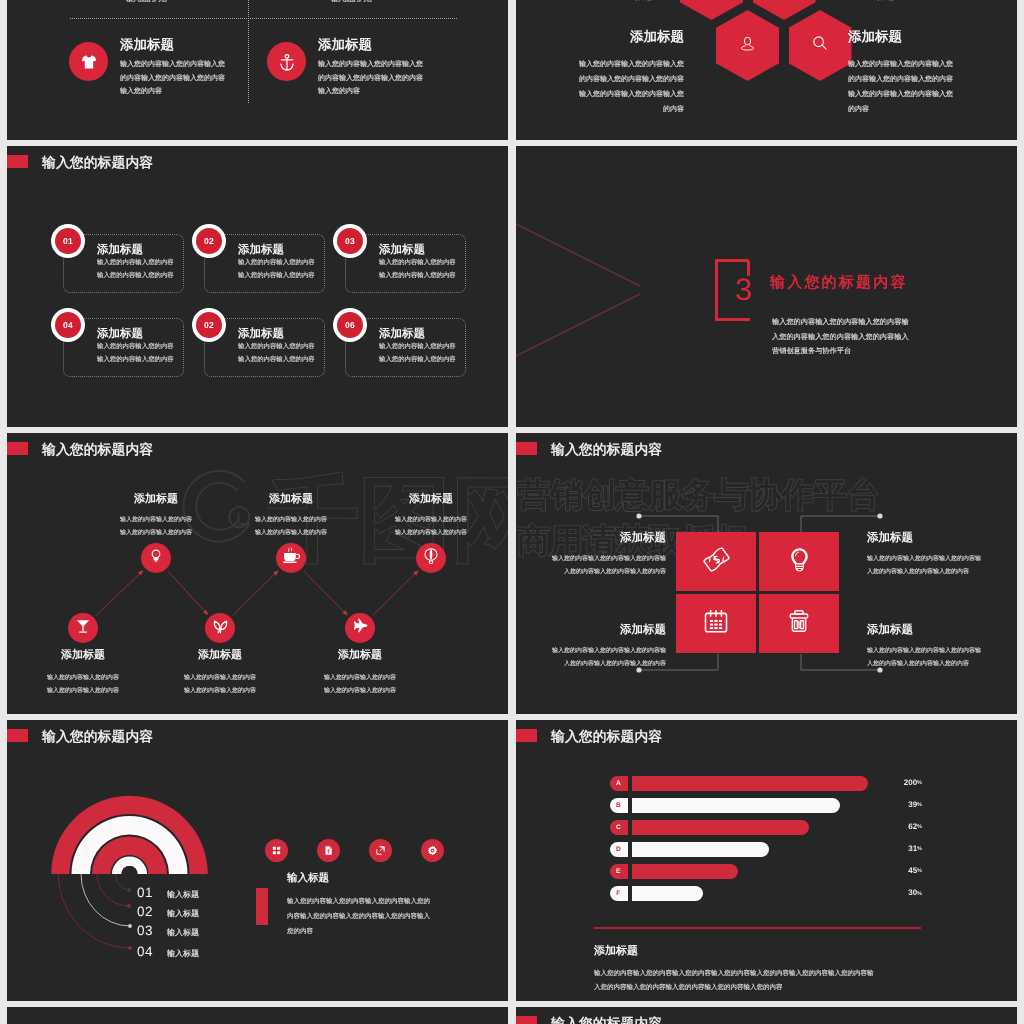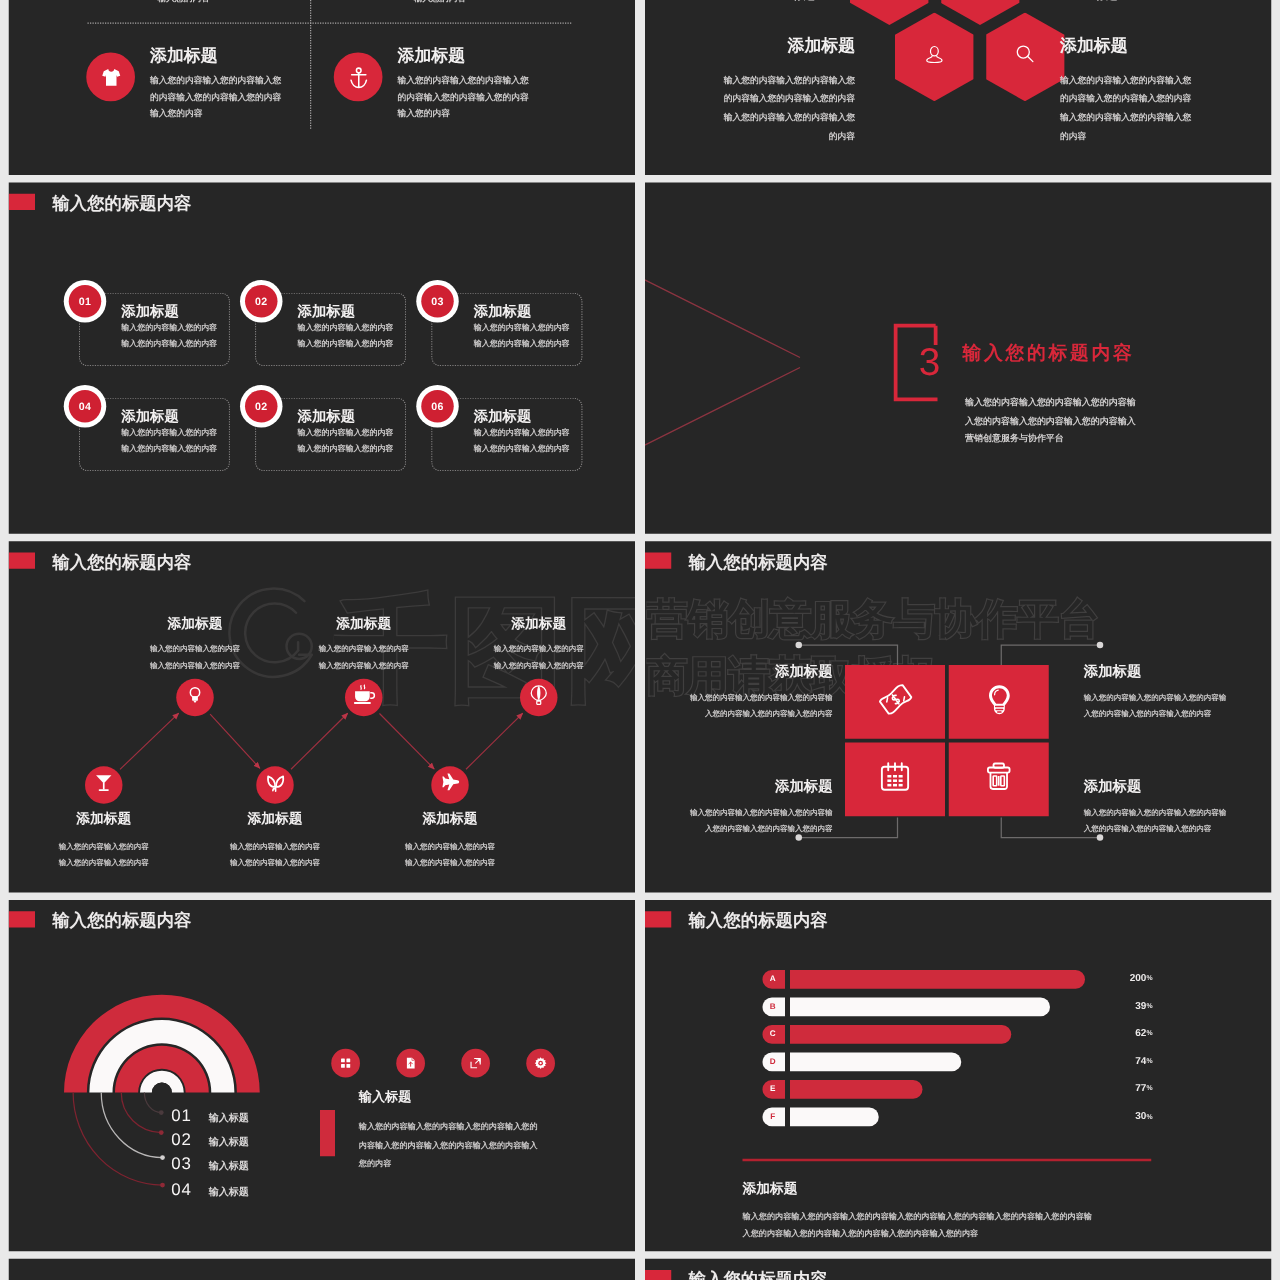--- a/index.html
+++ b/index.html
@@ -605,26 +605,26 @@
     <span class="s8-val"><span class="s8-num">39</span><span class="s8-pct">%</span></span>
   </div>
   <div class="s8-row" style="top:99.7px">
     <span class="s8-pill p0">C</span>
     <span class="s8-bar b0" style="width:177.4px"></span>
     <span class="s8-val"><span class="s8-num">62</span><span class="s8-pct">%</span></span>
   </div>
   <div class="s8-row" style="top:121.8px">
     <span class="s8-pill p1">D</span>
     <span class="s8-bar b1" style="width:137.2px"></span>
-    <span class="s8-val"><span class="s8-num">74</span><span class="s8-pct">%</span></span>
+    <span class="s8-val"><span class="s8-num">31</span><span class="s8-pct">%</span></span>
   </div>
   <div class="s8-row" style="top:143.9px">
     <span class="s8-pill p0">E</span>
     <span class="s8-bar b0" style="width:106.4px"></span>
-    <span class="s8-val"><span class="s8-num">77</span><span class="s8-pct">%</span></span>
+    <span class="s8-val"><span class="s8-num">45</span><span class="s8-pct">%</span></span>
   </div>
   <div class="s8-row" style="top:166.0px">
     <span class="s8-pill p1">F</span>
     <span class="s8-bar b1" style="width:71.0px"></span>
     <span class="s8-val"><span class="s8-num">30</span><span class="s8-pct">%</span></span>
   </div>
   </div>
   <div class="s8-rule"></div>
   <div class="s8-cap">
     <div class="s8-ch">添加标题</div>

